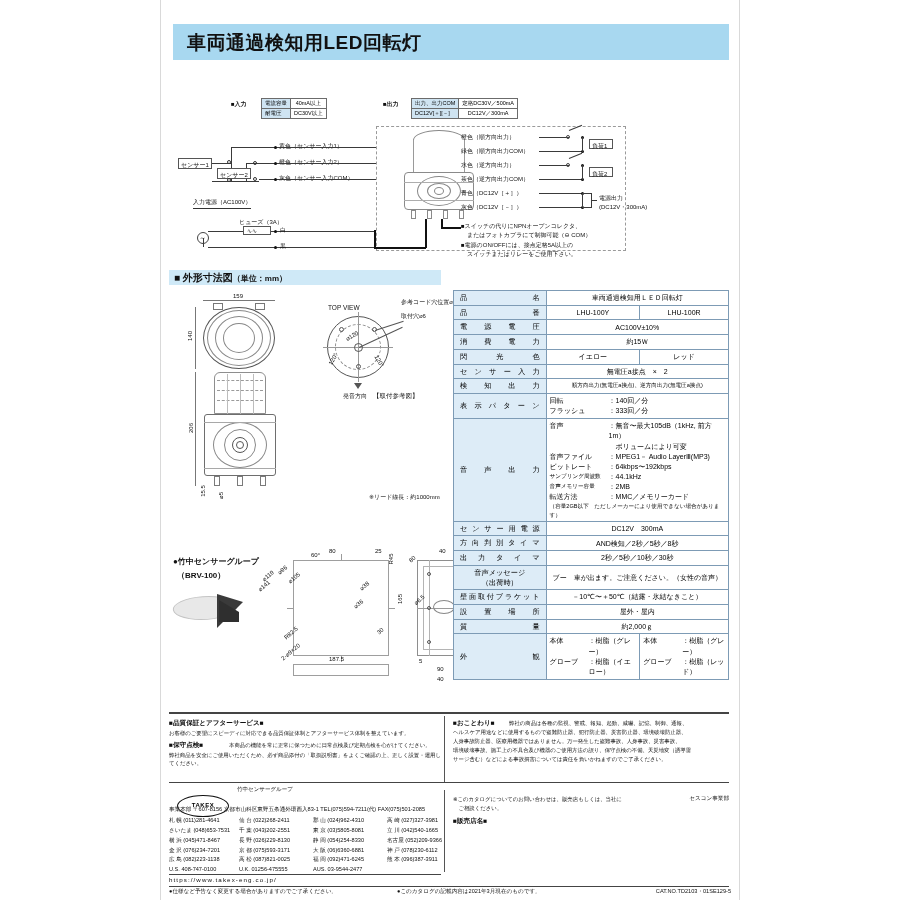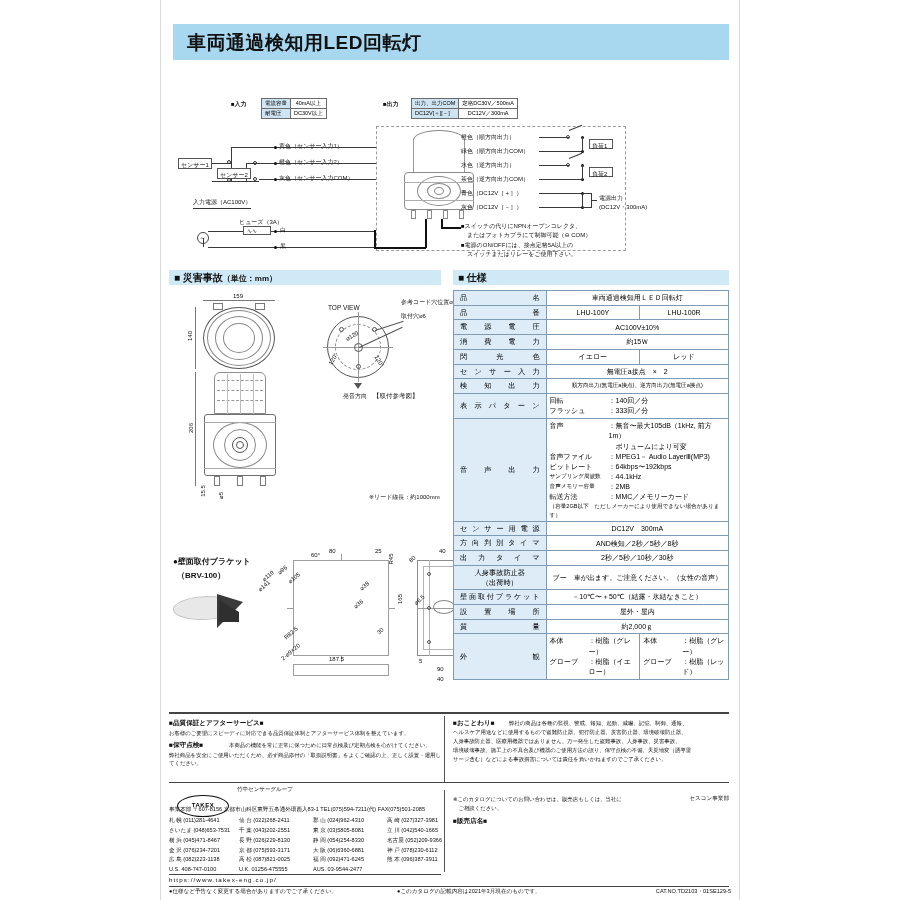--- a/index.html
+++ b/index.html
@@ -216,21 +216,21 @@
       <div class="tx" style="left:438px;top:194px;">電源出力</div>
       <div class="tx" style="left:438px;top:203px;">(DC12V・300mA)</div>
 
       <div class="tx" style="left:300px;top:222px;">■スイッチの代りにNPNオープンコレクタ、</div>
       <div class="tx" style="left:300px;top:231px;">　またはフォトカプラにて制御可能（⊖ COM）</div>
       <div class="tx" style="left:300px;top:241px;">■電源のON/OFFには、接点定格5A以上の</div>
       <div class="tx" style="left:300px;top:250px;">　スイッチまたはリレーをご使用下さい。</div>
     </div>
 
     <div class="sec" style="left:8px;top:270px;width:272px;">
-      <div class="lbl"><span>■</span> <span>災害事故</span><span class="unit">（単位：mm）</span></div>
+      <div class="lbl"><span>■</span> <span>外形寸法図</span><span class="unit">（単位：mm）</span></div>
     </div>
 
     <div>
 
       <div class="circ" style="left:42px;top:307px;width:72px;height:62px;border-color:#555;border-radius:50%;"></div>
       <div class="circ2" style="left:46px;top:310px;width:64px;height:56px;"></div>
       <div class="circ2" style="left:54px;top:316px;width:48px;height:44px;"></div>
       <div class="circ2" style="left:62px;top:323px;width:32px;height:30px;"></div>
       <div class="box" style="left:52px;top:303px;width:10px;height:7px;border-color:#777;"></div>
       <div class="box" style="left:94px;top:303px;width:10px;height:7px;border-color:#777;"></div>
@@ -279,21 +279,21 @@
       <div class="tx" style="left:25px;top:425px;transform:rotate(-90deg);">206</div>
       <div class="tx" style="left:36px;top:488px;transform:rotate(-90deg);">15.5</div>
       <div class="tx" style="left:56px;top:492px;transform:rotate(-90deg);">⌀5</div>
 
       <div class="tx" style="left:212px;top:392px;font-size:6.5px;">【取付参考図】</div>
       <div class="tx" style="left:208px;top:493px;">※リード線長：約1000mm</div>
     </div>
 
 
     <div>
-      <div class="tx" style="left:12px;top:556px;font-size:8px;font-weight:bold;">●壁面取付ブラケット</div>
+      <div class="tx" style="left:12px;top:556px;font-size:8px;font-weight:bold;">●竹中センサーグループ</div>
       <div class="tx" style="left:16px;top:570px;font-size:8px;font-weight:bold;">（BRV-100）</div>
 
       <div style="position:absolute;left:12px;top:590px;width:78px;height:42px;">
         <div style="position:absolute;left:0;top:6px;width:62px;height:22px;background:#e8e8e8;border:1px solid #c4c4c4;border-radius:50%;transform:skewX(-18deg);"></div>
         <div style="position:absolute;left:44px;top:4px;width:0;height:0;border-left:26px solid #3a3a3a;border-top:8px solid transparent;border-bottom:26px solid transparent;"></div>
         <div style="position:absolute;left:46px;top:10px;width:20px;height:22px;background:#2f2f2f;clip-path:polygon(0 0,100% 55%,100% 100%,0 100%);"></div>
       </div>
 
       <div class="circ" style="left:132px;top:560px;width:96px;height:96px;border-color:#777;"></div>
       <div class="circ2" style="left:138px;top:566px;width:84px;height:84px;border-style:dashed;"></div>
@@ -338,23 +338,20 @@
       <div class="tx" style="left:312px;top:598px;transform:rotate(-90deg);">2-⌀5</div>
       <div class="tx" style="left:258px;top:658px;">5</div>
       <div class="tx" style="left:298px;top:658px;">10</div>
       <div class="tx" style="left:276px;top:666px;">90</div>
       <div class="tx" style="left:276px;top:676px;">40</div>
 
       <div class="box" style="left:132px;top:664px;width:96px;height:12px;border-color:#9e9e9e;"></div>
       <div class="tx" style="left:168px;top:656px;">187.5</div>
     </div>
 
-    <div class="sec" style="left:292px;top:270px;width:276px;">
-      <div class="lbl"><span>■</span> <span>仕様</span></div>
-    </div>
 
     <table class="spec" style="left:292px;top:290px;width:276px;">
       <tbody>
           <tr>
             <td class="h">品　　　　名</td>
             <td class="c" colspan="2">車両通過検知用ＬＥＤ回転灯</td>
           </tr>
       <tr>
             <td class="h">品　　　　番</td>
             <td class="c">LHU-100Y</td>
@@ -441,21 +438,21 @@
             <td class="h">方向判別タイマ</td>
             <td class="c" colspan="2">AND検知／2秒／5秒／8秒</td>
           </tr>
       <tr>
             <td class="h">出　力　タ　イ　マ</td>
             <td class="c" colspan="2">2秒／5秒／10秒／30秒</td>
           </tr>
 
       <tr>
         <td class="h" style="text-align:center;text-align-last:center;">
-          <div>人身事故防止器</div>
+          <div>音声メッセージ</div>
           <div>（出荷時）</div>
         </td>
         <td class="c" colspan="2">ブー　車が出ます。ご注意ください。（女性の音声）</td>
       </tr>
 
       <tr>
             <td class="h">壁面取付ブラケット</td>
             <td class="c" colspan="2">－10℃〜＋50℃（結露・氷結なきこと）</td>
           </tr>
       <tr>

